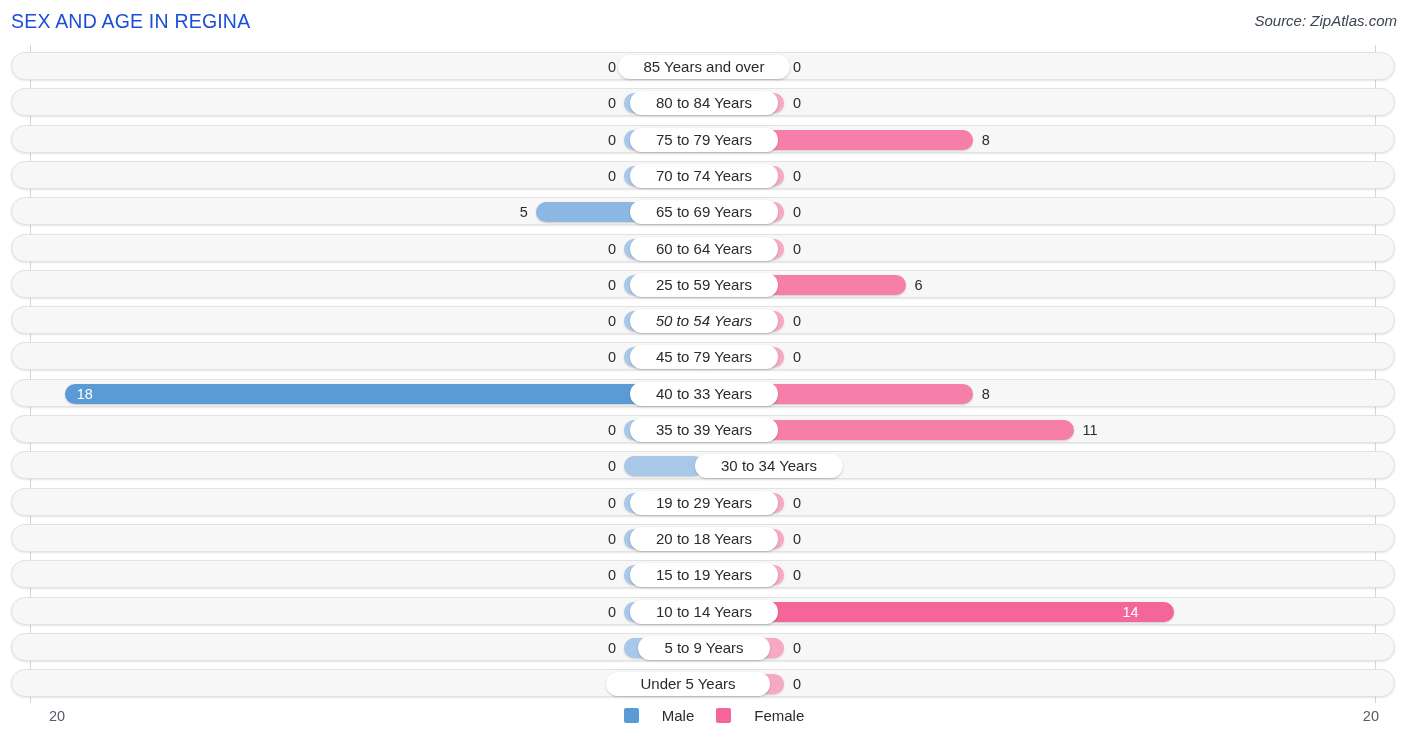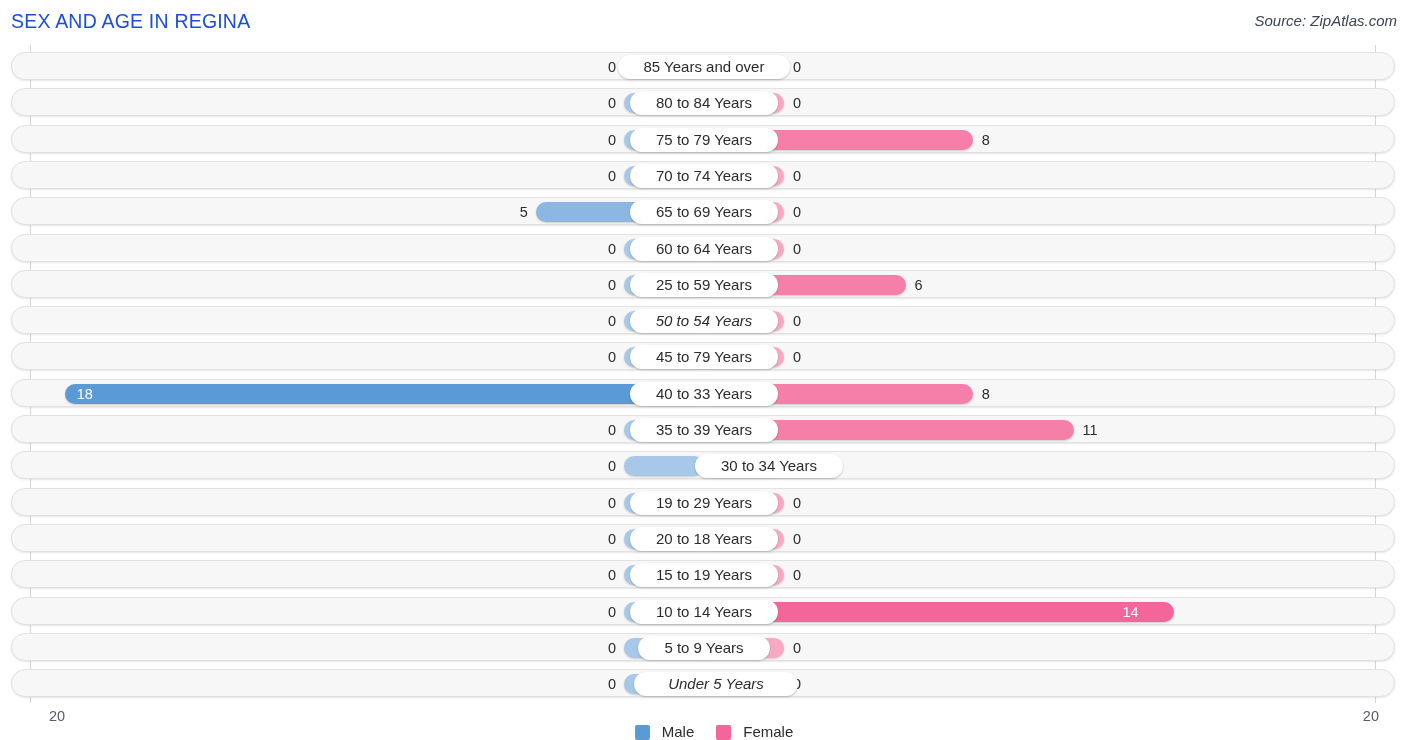--- a/index.html
+++ b/index.html
@@ -76,21 +76,21 @@
     position: absolute; top: 5px;
     font-size: 14.5px; color: #555c66; white-space: nowrap;
   }
   .tick-left  { left: 38px; }
   .tick-right { right: 38px; }
 
   .legend {
     position: absolute; left: 0; top: 4px; width: 1406px;
     display: flex; justify-content: center; align-items: center; gap: 22px;
   }
-  .legend-item { display: flex; align-items: flex-end; gap: 12px; margin-top: 16px; }
+  .legend-item { display: flex; align-items: center; gap: 23px; }
   .legend-swatch { width: 15px; height: 15px; border-radius: 2px; display: block; }
   .legend-label { font-size: 15px; color: #2b2b2b; }
 </style>
 </head>
 <body>
 
 <div id="app">
 
   <div class="header">
     <div class="title">SEX AND AGE IN REGINA</div>
@@ -217,21 +217,21 @@
         <div class="val val-left" style="left: 564px; width: 40px;">0</div>
         <div class="bar bar-female" style="left: 692px; width: 80px; background: rgb(247, 169, 196);"></div>
         <div class="val val-right" style="left: 781px; width: 40px;">0</div>
         <div class="cat-pill" style="width: 132px; left: 626px;">5 to 9 Years</div>
       </div>
       <div class="row" style="top: 624.1px;">
         <div class="bar bar-male" style="left: 612px; width: 80px; background: rgb(168, 200, 234);"></div>
         <div class="val val-left" style="left: 564px; width: 40px;">0</div>
         <div class="bar bar-female" style="left: 692px; width: 80px; background: rgb(247, 169, 196);"></div>
         <div class="val val-right" style="left: 781px; width: 40px;">0</div>
-        <div class="cat-pill" style="width: 164px; left: 622px; font-style: italic;">Under 5 Years</div>
+        <div class="cat-pill" style="width: 164px; left: 594px;">Under 5 Years</div>
       </div>
     </div>
 
   <div class="footer">
     <div class="tick tick-left">20</div>
     <div class="tick tick-right">20</div>
     <div class="legend">
       <div class="legend-item">
         <span class="legend-swatch" id="sw-male" style="background: rgb(91, 155, 213);"></span>
         <span class="legend-label">Male</span>

